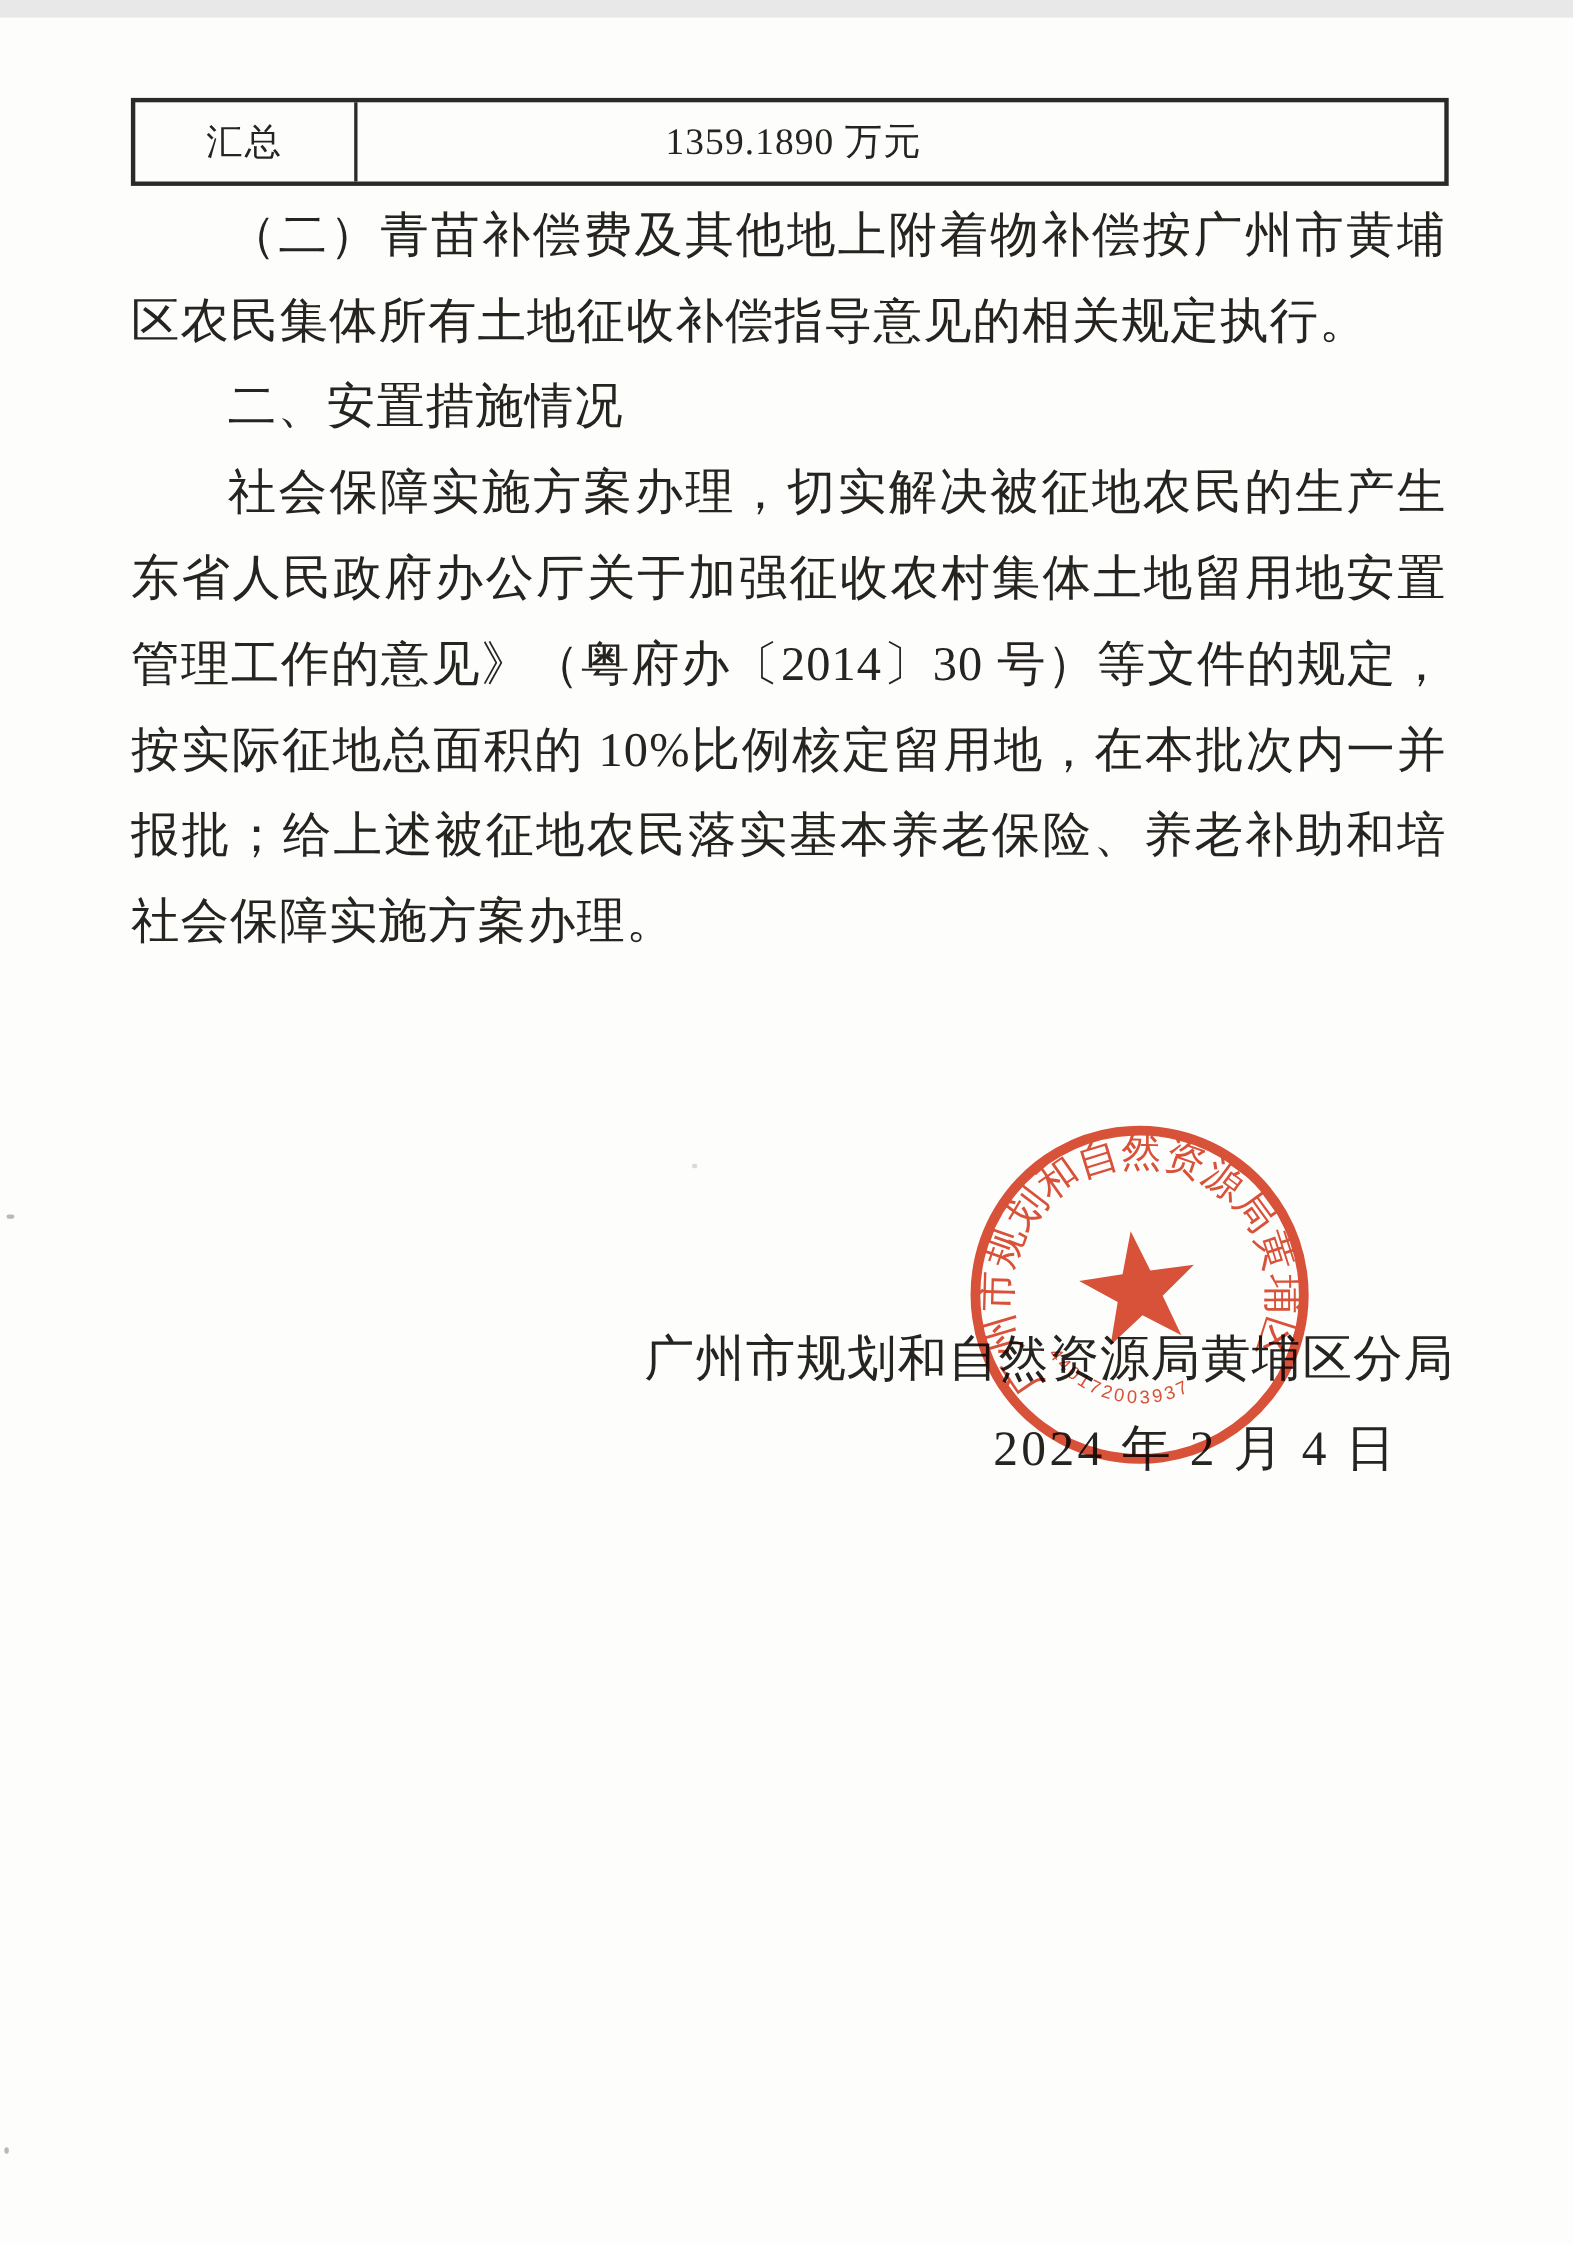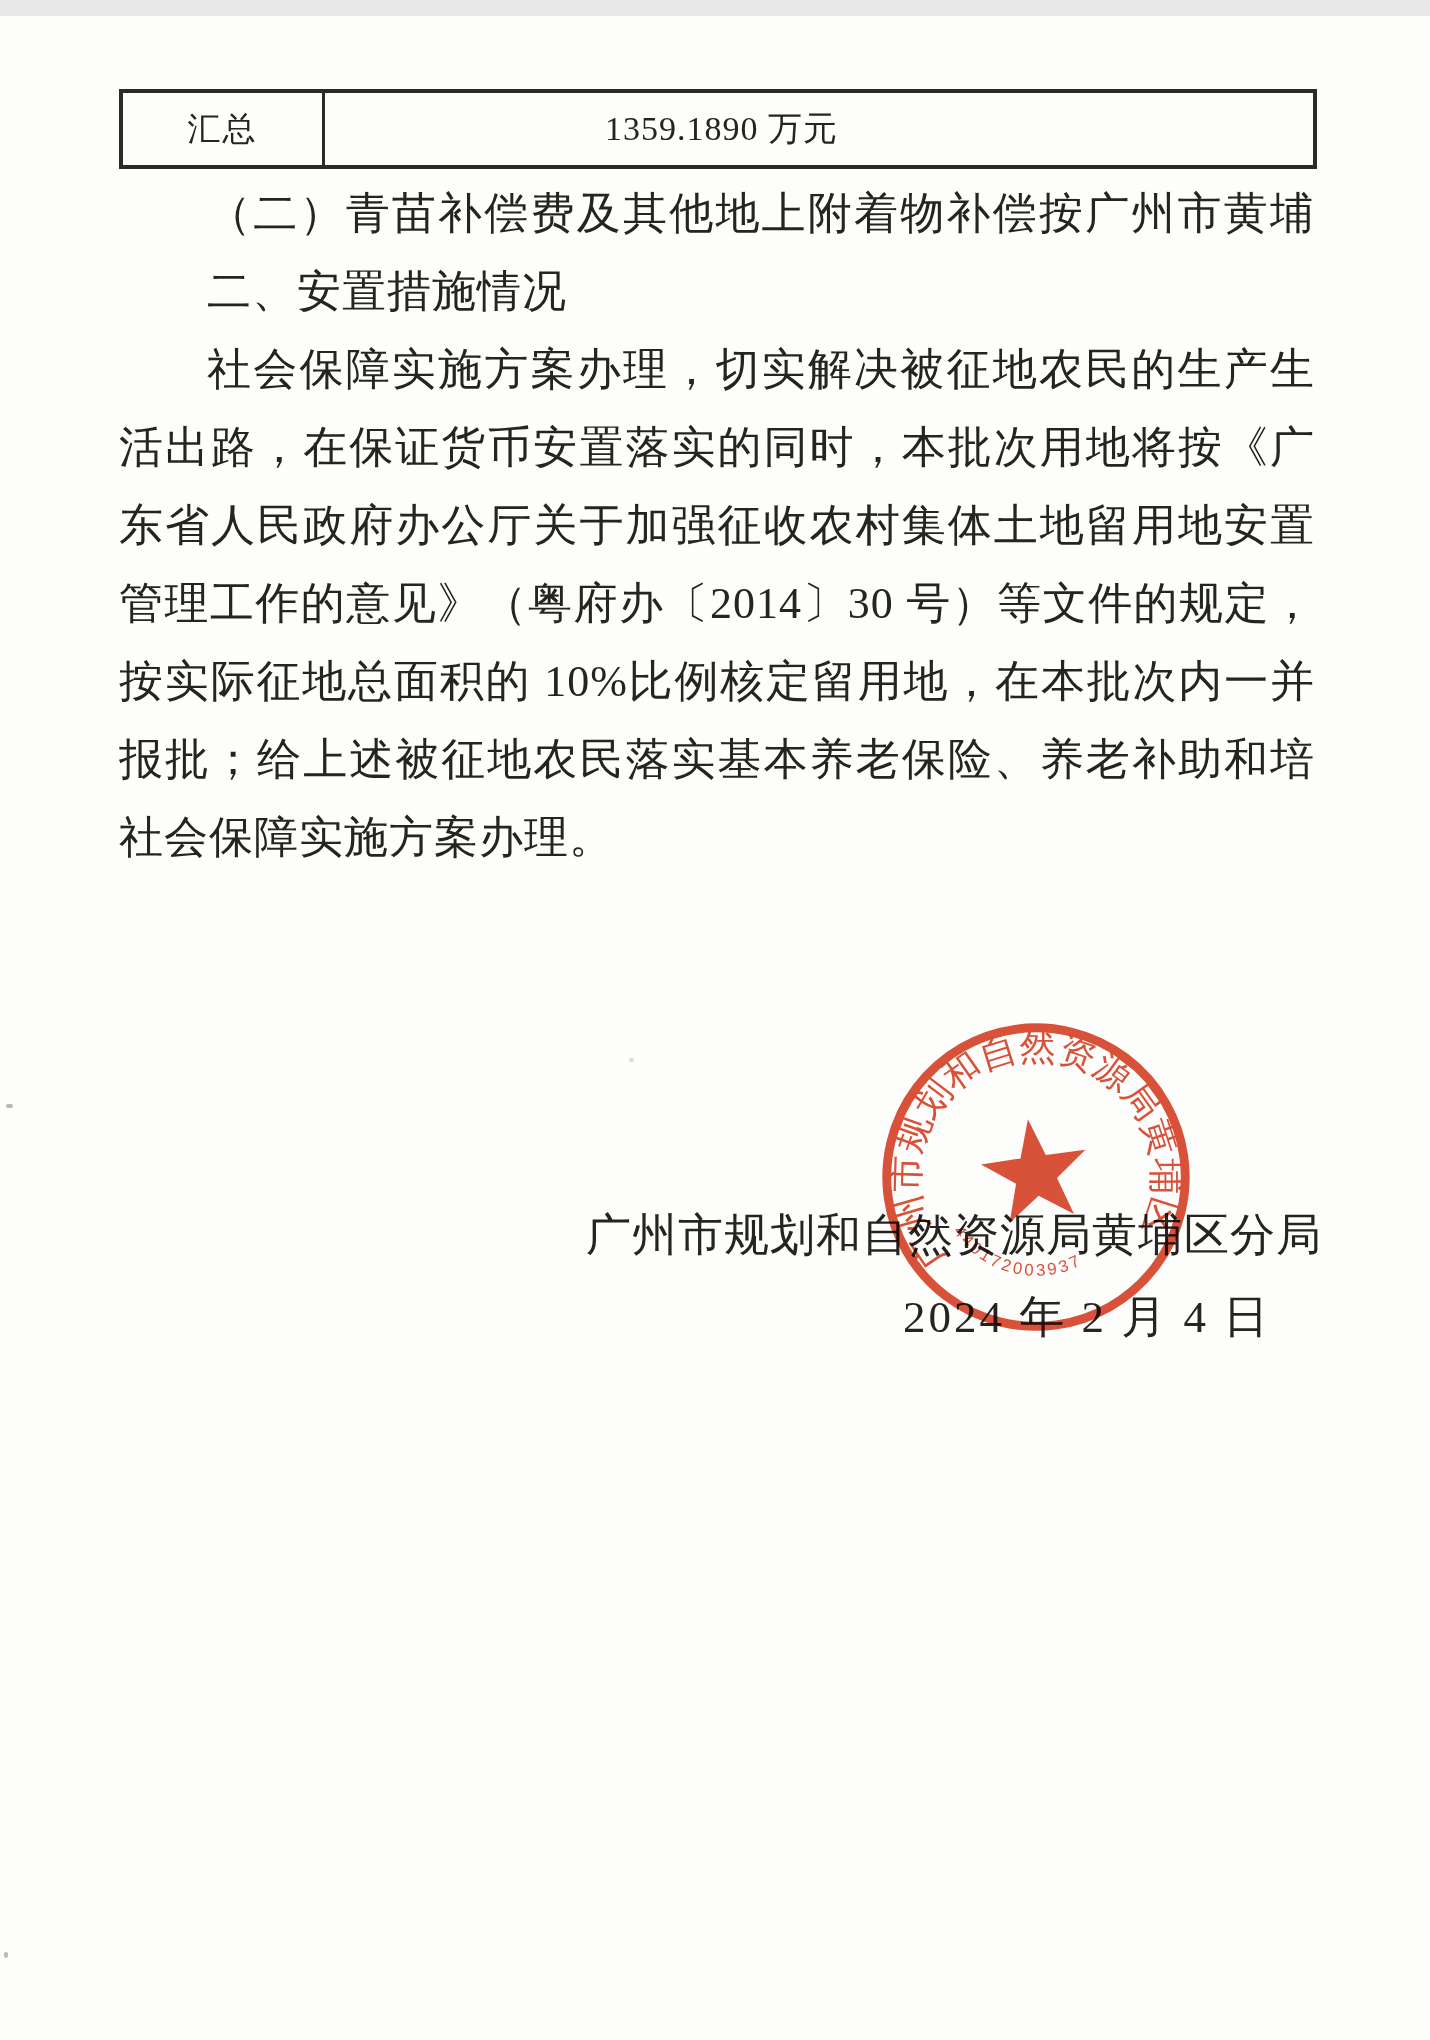--- a/index.html
+++ b/index.html
@@ -76,23 +76,23 @@
 
 <div class="page">
 
   <div class="sum-table">
     <div class="sum-cell-label">汇总</div>
     <div class="sum-cell-value">1359.1890 万元</div>
   </div>
 
   <div class="body-text">
     <div class="line full indent">（二）青苗补偿费及其他地上附着物补偿按广州市黄埔</div>
+    <div class="line">区农民集体所有土地征收补偿指导意见的相关规定执行。</div>
     <div class="line indent">二、安置措施情况</div>
     <div class="line full indent">社会保障实施方案办理，切实解决被征地农民的生产生</div>
-    <div class="line full">活出路，在保证货币安置落实的同时，本批次用地将按《广</div>
     <div class="line full">东省人民政府办公厅关于加强征收农村集体土地留用地安置</div>
     <div class="line full">管理工作的意见》（粤府办〔2014〕30 号）等文件的规定，</div>
     <div class="line full">按实际征地总面积的 10%比例核定留用地，在本批次内一并</div>
     <div class="line full">报批；给上述被征地农民落实基本养老保险、养老补助和培</div>
     <div class="line">社会保障实施方案办理。</div>
   </div>
 
   <div class="sig-agency">广州市规划和自然资源局黄埔区分局</div>
   <div class="sig-date">2024 年 2 月 4 日</div>
 

